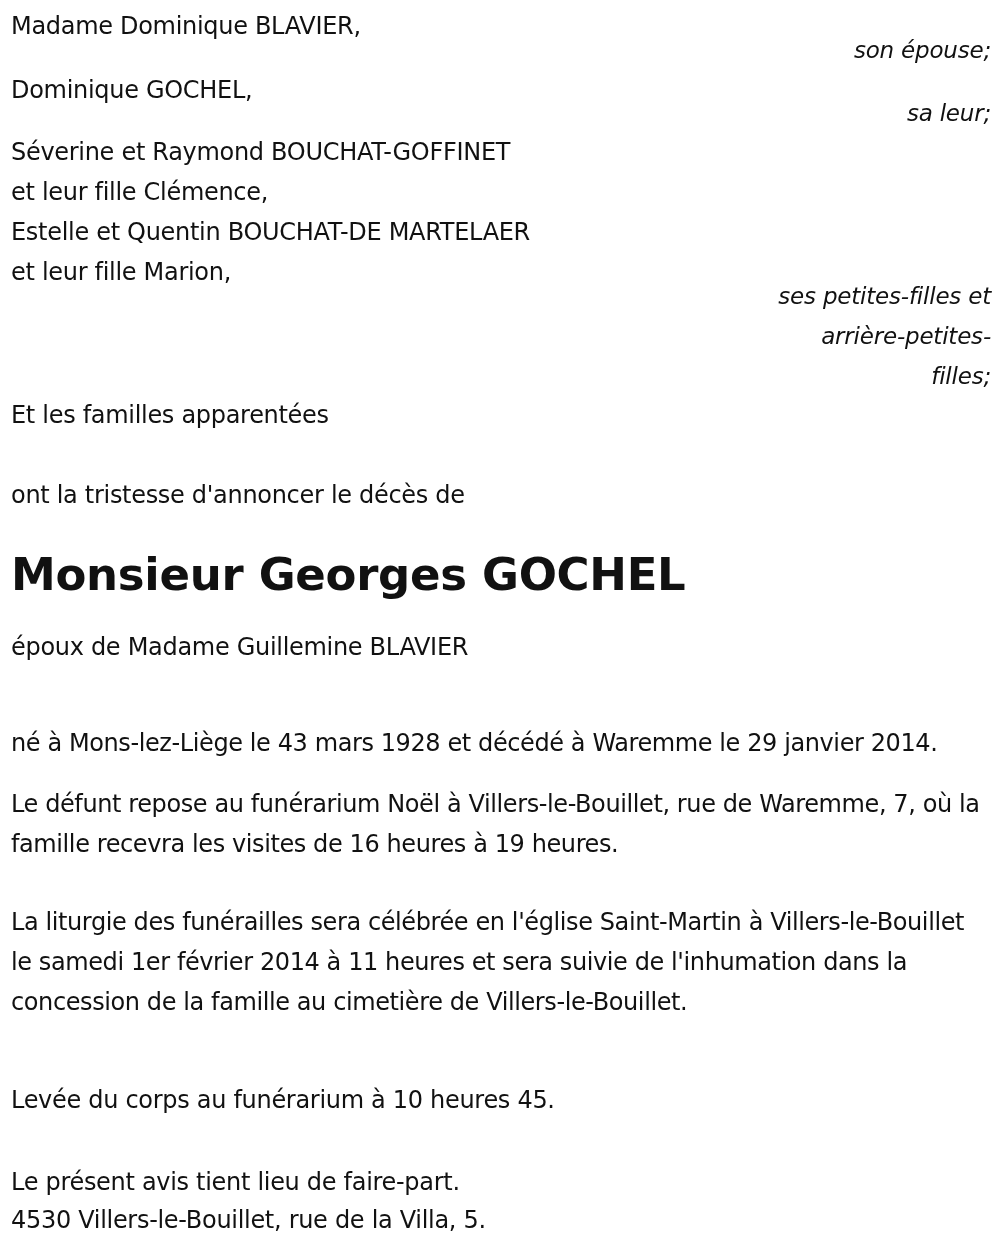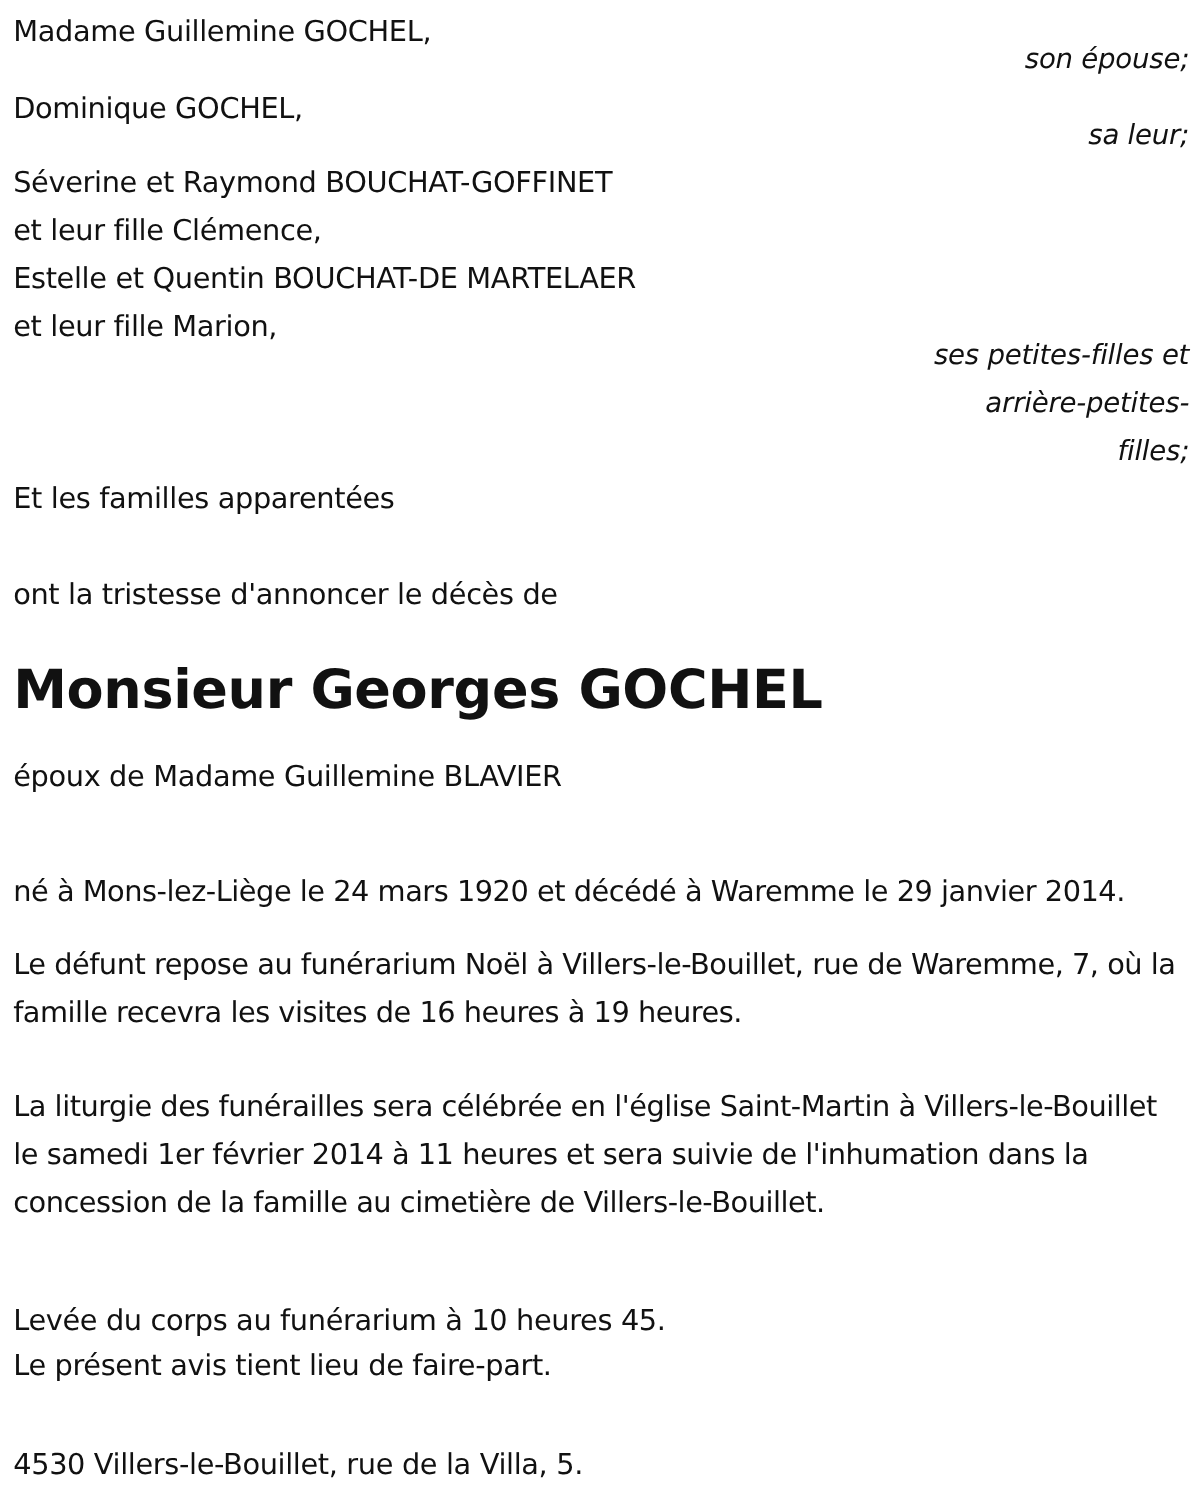--- a/index.html
+++ b/index.html
@@ -56,21 +56,21 @@
     font-size: 24px;
     letter-spacing: -0.4px;
   }
   .para b { font-weight: normal; }
 </style>
 </head>
 <body>
 
 <div class="page">
 
-  <div class="line" style="top:6px">Madame Guillemine GOCHEL,</div>
+  <div class="line" style="top:6px">Madame Dominique BLAVIER,</div>
   <div class="right" style="top:30px">son épouse;</div>
 
   <div class="line" style="top:70px">Dominique GOCHEL,</div>
   <div class="right" style="top:93px">sa leur;</div>
 
   <div class="line" style="top:132px">Séverine et Raymond BOUCHAT-GOFFINET</div>
   <div class="line" style="top:172px">et leur fille Clémence,</div>
   <div class="line" style="top:212px">Estelle et Quentin BOUCHAT-DE MARTELAER</div>
   <div class="line" style="top:252px">et leur fille Marion,</div>
 
@@ -79,25 +79,25 @@
   <div class="right" style="top:356px">filles;</div>
 
   <div class="line" style="top:395px">Et les familles apparentées</div>
 
   <div class="line" style="top:475px">ont la tristesse d'annoncer le décès de</div>
 
   <div class="title" style="top:553px">Monsieur Georges GOCHEL</div>
 
   <div class="line" style="top:627px">époux de Madame Guillemine BLAVIER</div>
 
-  <div class="para" style="top:723px">né à Mons-lez-Liège le 24 mars 1920 et décédé à Waremme le 29 janvier 2014.</div>
+  <div class="para" style="top:723px">né à Mons-lez-Liège le 43 mars 1928 et décédé à Waremme le 29 janvier 2014.</div>
 
   <div class="para" style="top:784px">Le défunt repose au funérarium Noël à Villers-le-Bouillet, rue de Waremme, 7, où la famille recevra les visites de 16 heures à 19 heures.</div>
 
   <div class="para" style="top:902px"><span>La liturgie des funérailles sera célébrée en l'église Saint-Martin à Villers-le-Bouillet </span><b>le samedi 1er février 2014 à 11 heures</b><span> et sera suivie de l'inhumation dans la concession de la famille au cimetière de Villers-le-Bouillet.</span></div>
 
   <div class="line" style="top:1080px">Levée du corps au funérarium à 10 heures 45.</div>
 
-  <div class="line" style="top:1118px">Le présent avis tient lieu de faire-part.</div>
+  <div class="line" style="top:1162px">Le présent avis tient lieu de faire-part.</div>
 
   <div class="line" style="top:1200px">4530 Villers-le-Bouillet, rue de la Villa, 5.</div>
 
 </div>
 
 </body></html>

